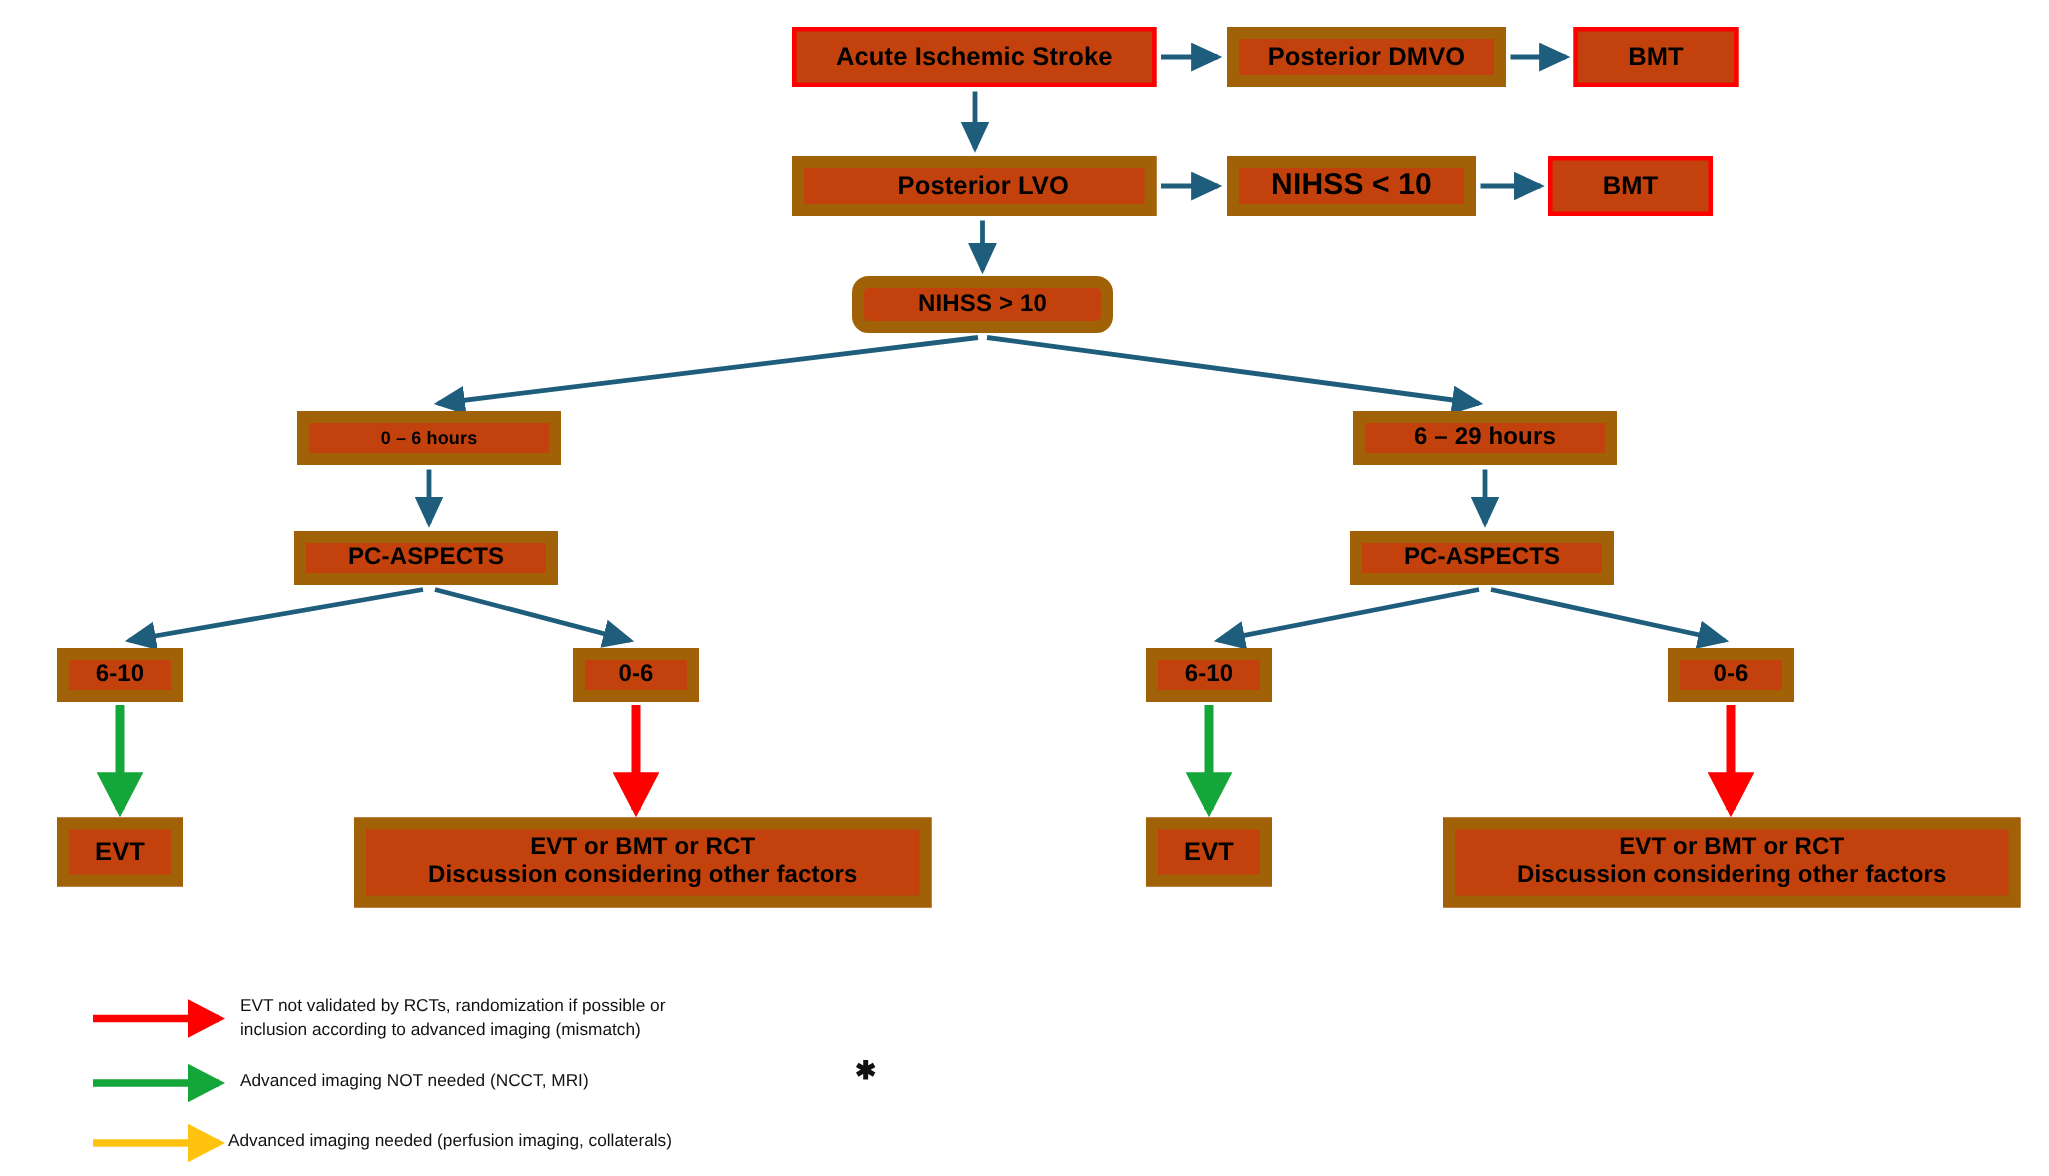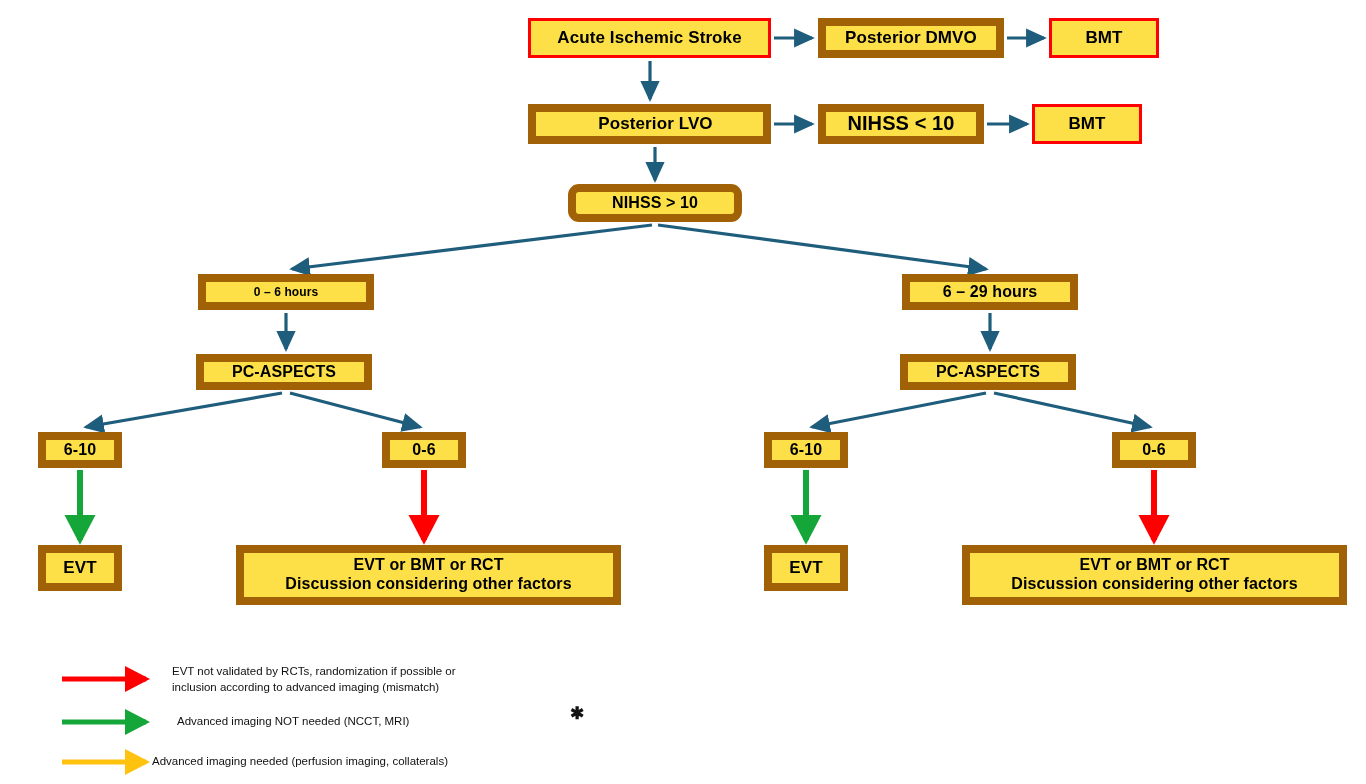--- a/index.html
+++ b/index.html
@@ -24,21 +24,21 @@
     position: absolute;
     left: 0;
     top: 0;
     width: 1366px;
     height: 784px;
     pointer-events: none;
   }
   .node {
     position: absolute;
     box-sizing: border-box;
-    background: #fde047;
+    background: #c2410c;
     display: flex;
     align-items: center;
     justify-content: center;
     text-align: center;
     font-weight: bold;
     color: #000000;
     letter-spacing: 0.1px;
     line-height: 1.18;
     z-index: 3;
   }
@@ -154,26 +154,26 @@
   <div class="node blue" style="left:38px;top:545px;width:84px;height:46px;font-size:17px;">EVT</div>
 
   <div class="node blue" style="left:764px;top:545px;width:84px;height:46px;font-size:17px;">EVT</div>
 
   <div class="node blue" style="left:236px;top:545px;width:385px;height:60px;font-size:16px;white-space:pre-line;">EVT or BMT or RCT
 Discussion considering other factors</div>
 
   <div class="node blue" style="left:962px;top:545px;width:385px;height:60px;font-size:16px;white-space:pre-line;">EVT or BMT or RCT
 Discussion considering other factors</div>
 
-  <div class="legend-row" style="left:160px;top:664px;margin-left:12px;">
+  <div class="legend-row" style="left:160px;top:664px;">
     <span class="legend-text">EVT not validated by RCTs, randomization if possible or
 inclusion according to advanced imaging (mismatch)</span>
   </div>
 
-  <div class="legend-row" style="left:160px;top:714px;margin-left:17px;">
+  <div class="legend-row" style="left:160px;top:714px;">
     <span class="legend-text">Advanced imaging NOT needed (NCCT, MRI)</span>
   </div>
 
   <div class="legend-row" style="left:152px;top:754px;">
     <span class="legend-text">Advanced imaging needed (perfusion imaging, collaterals)</span>
   </div>
 
   <div class="note" style="left:570px;top:703px;">
     <span class="note-star">✱</span>
   </div>

